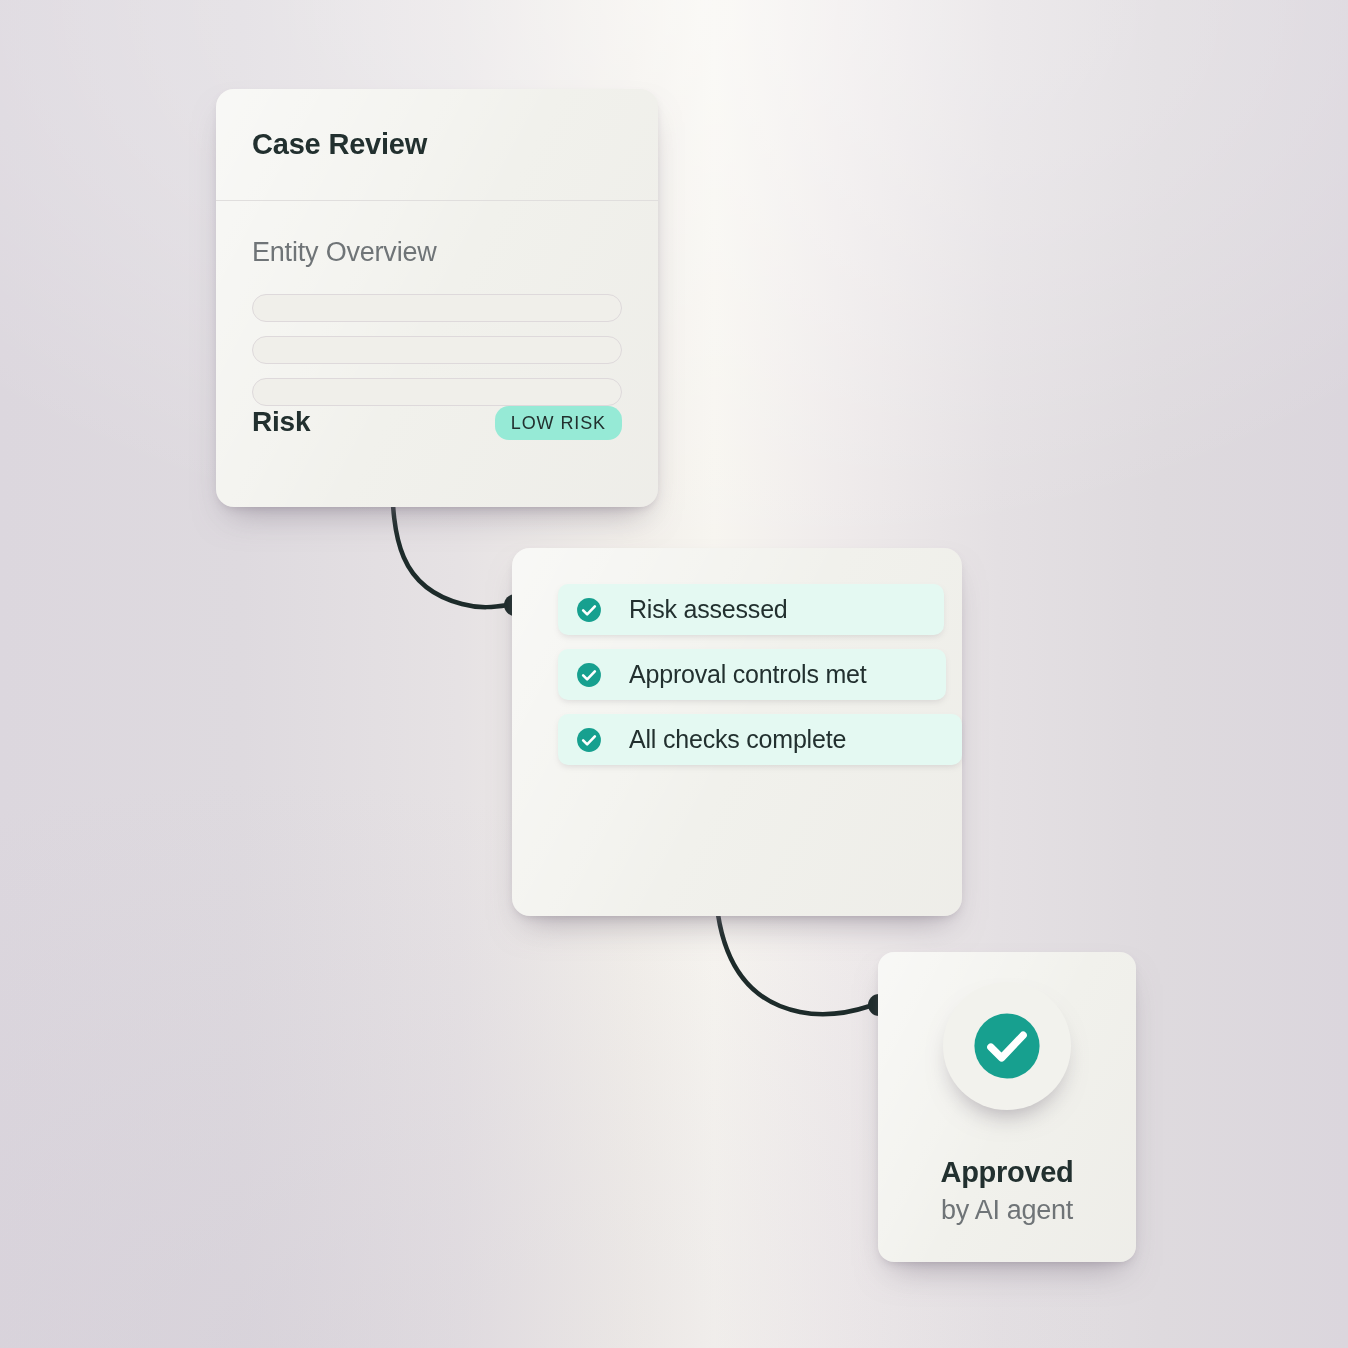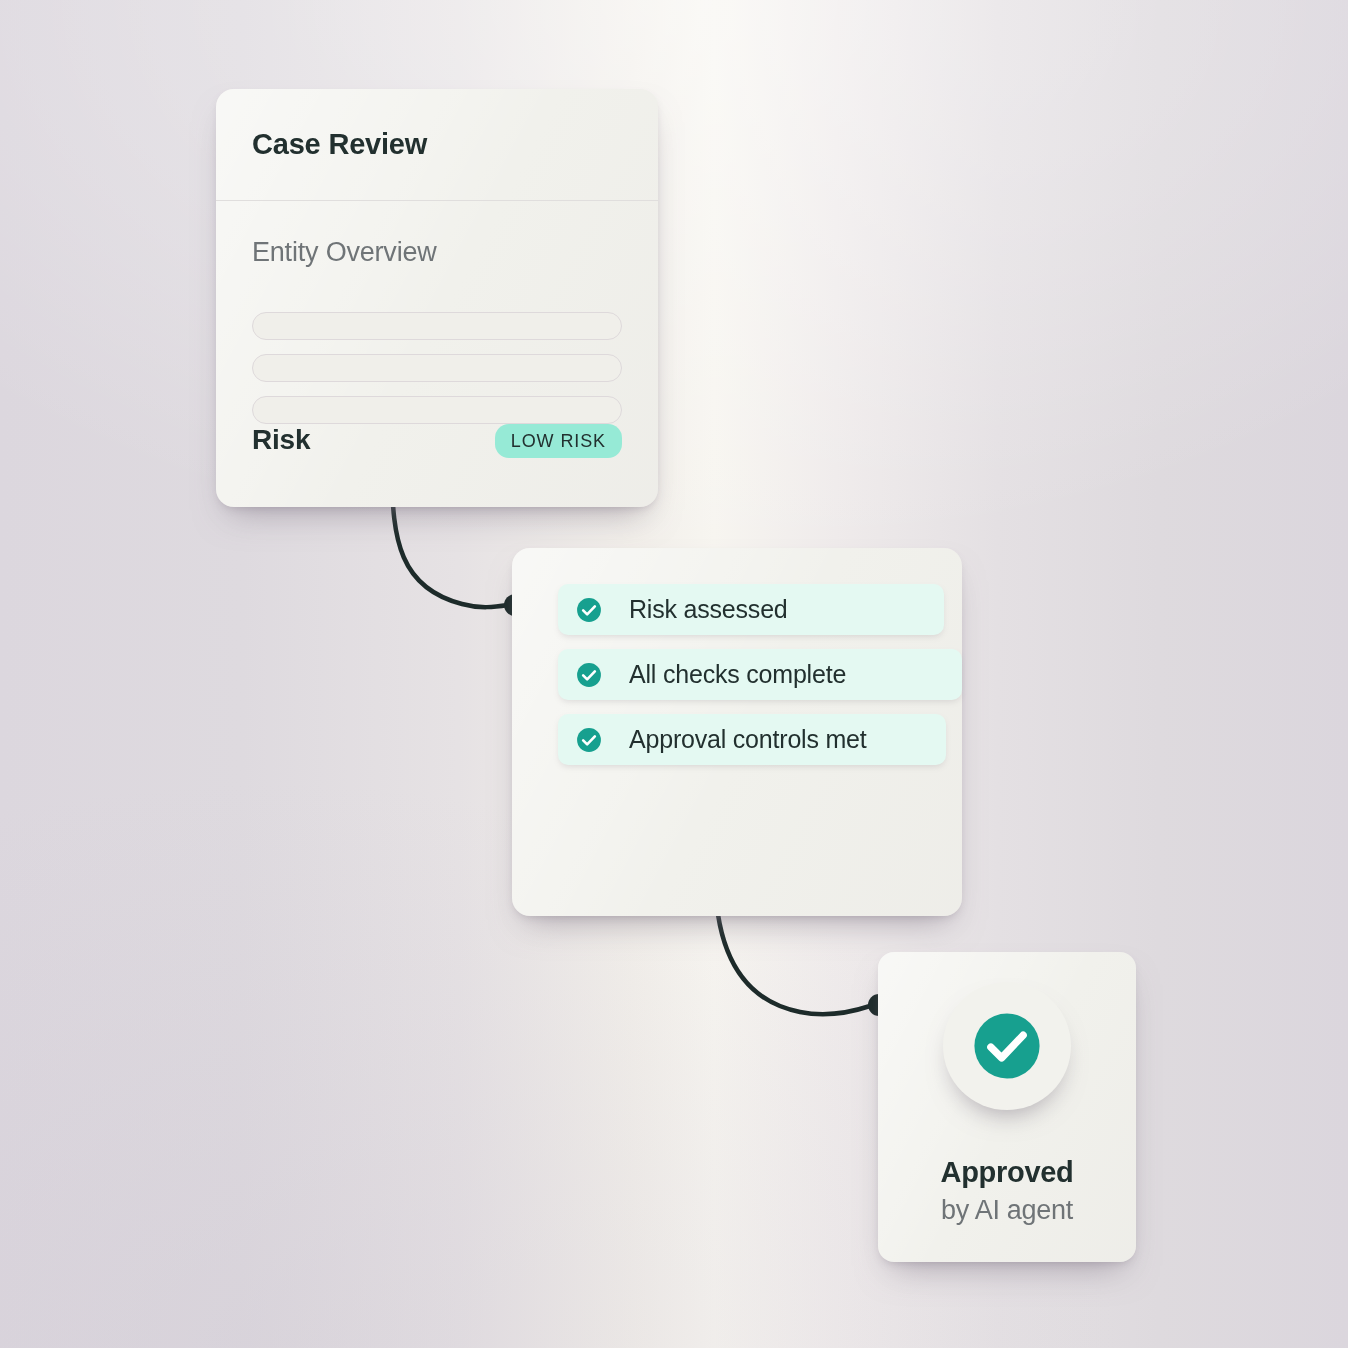--- a/index.html
+++ b/index.html
@@ -57,21 +57,21 @@
     border-bottom:1px solid #e0dedd;
     box-sizing:border-box;
     position:relative;z-index:2;
   }
   .card-title{
     font-size:29px;font-weight:700;color:#22302f;letter-spacing:-.2px;
   }
   .card-body{position:relative;z-index:2;padding:36px 36px 0 36px;}
   .section-label{
     font-size:27px;color:#6f7477;font-weight:400;letter-spacing:-.2px;
-    margin-bottom:44px;
+    margin-bottom:26px;
   }
   .pill-row{display:flex;flex-direction:column;gap:14px;}
   .pill{
     height:28px;border-radius:16px;
     border:1.5px solid #ded9db;
     background:#f0efea;
     box-sizing:border-box;
   }
   .risk-row{
     display:flex;align-items:flex-start;justify-content:space-between;
@@ -164,34 +164,34 @@
     <div class="check-list">
 
       <div class="check-item w1">
         <svg class="check-icon" viewBox="0 0 24 24">
           <circle cx="12" cy="12" r="11" fill="#17a08f"></circle>
           <path d="M6.6 12.3 L10.3 16 L17.4 8.6" fill="none" stroke="#ffffff" stroke-width="2.4" stroke-linecap="round" stroke-linejoin="round"></path>
         </svg>
         <span class="check-text">Risk assessed</span>
       </div>
 
+      <div class="check-item w3">
+        <svg class="check-icon" viewBox="0 0 24 24">
+          <circle cx="12" cy="12" r="11" fill="#17a08f"></circle>
+          <path d="M6.6 12.3 L10.3 16 L17.4 8.6" fill="none" stroke="#ffffff" stroke-width="2.4" stroke-linecap="round" stroke-linejoin="round"></path>
+        </svg>
+        <span class="check-text">Approval controls met</span>
+      </div>
+
       <div class="check-item w2">
         <svg class="check-icon" viewBox="0 0 24 24">
           <circle cx="12" cy="12" r="11" fill="#17a08f"></circle>
           <path d="M6.6 12.3 L10.3 16 L17.4 8.6" fill="none" stroke="#ffffff" stroke-width="2.4" stroke-linecap="round" stroke-linejoin="round"></path>
         </svg>
         <span class="check-text">All checks complete</span>
-      </div>
-
-      <div class="check-item w3">
-        <svg class="check-icon" viewBox="0 0 24 24">
-          <circle cx="12" cy="12" r="11" fill="#17a08f"></circle>
-          <path d="M6.6 12.3 L10.3 16 L17.4 8.6" fill="none" stroke="#ffffff" stroke-width="2.4" stroke-linecap="round" stroke-linejoin="round"></path>
-        </svg>
-        <span class="check-text">Approval controls met</span>
       </div>
 
     </div>
   </div>
 
   <div class="card" id="card-approved">
     <div class="approved-inner">
       <div class="badge-circle">
         <svg class="badge-check" viewBox="0 0 24 24">
           <circle cx="12" cy="12" r="11.5" fill="#17a08f"></circle>

